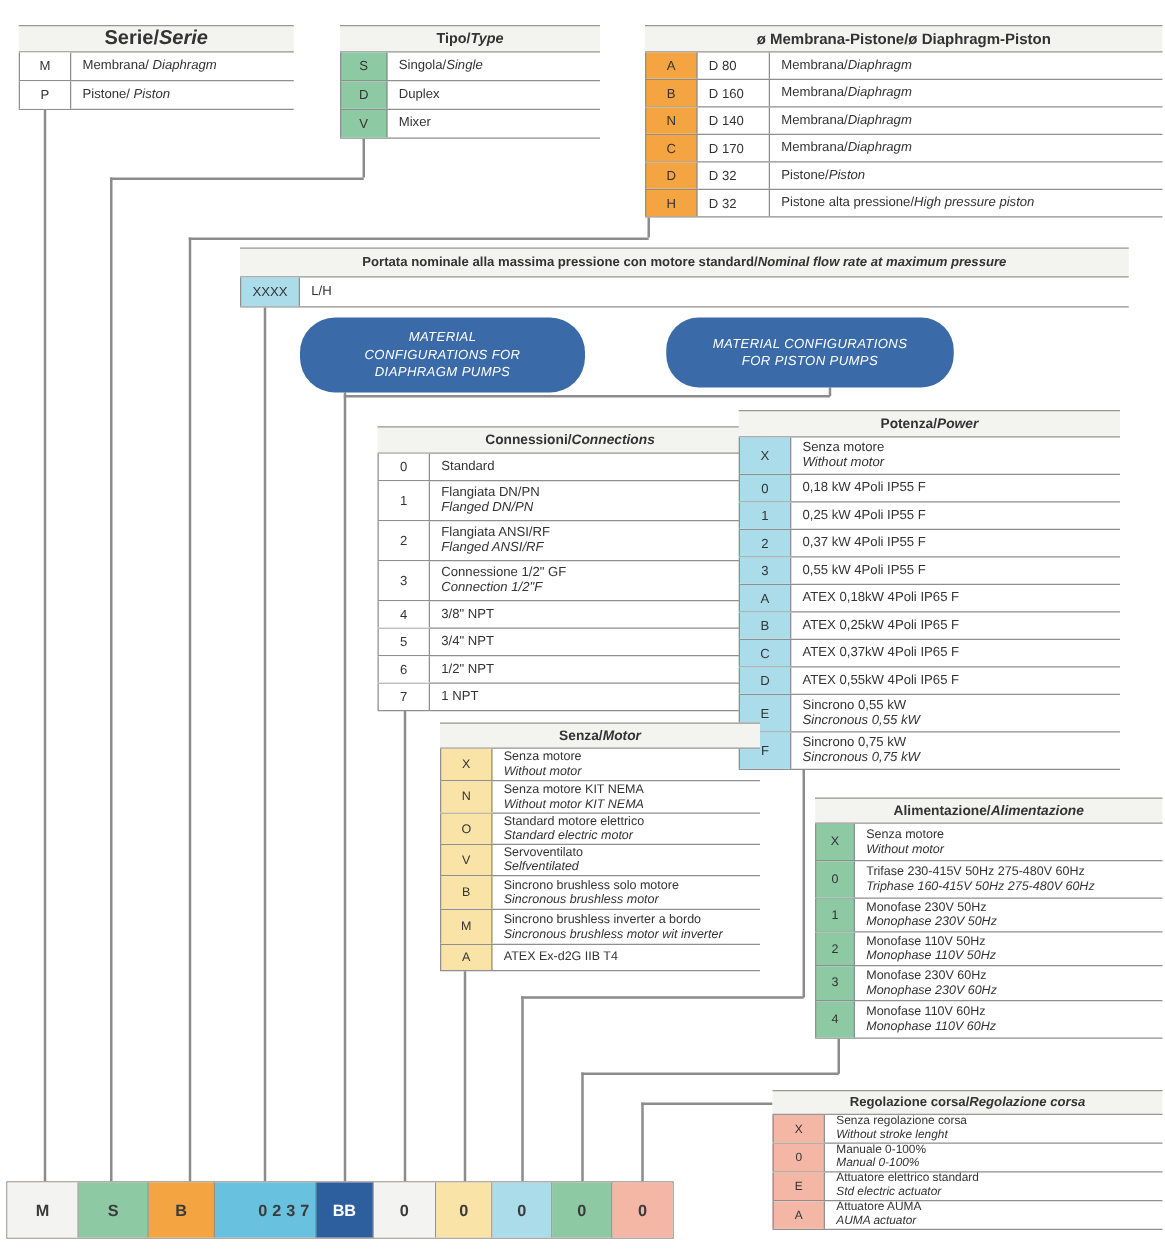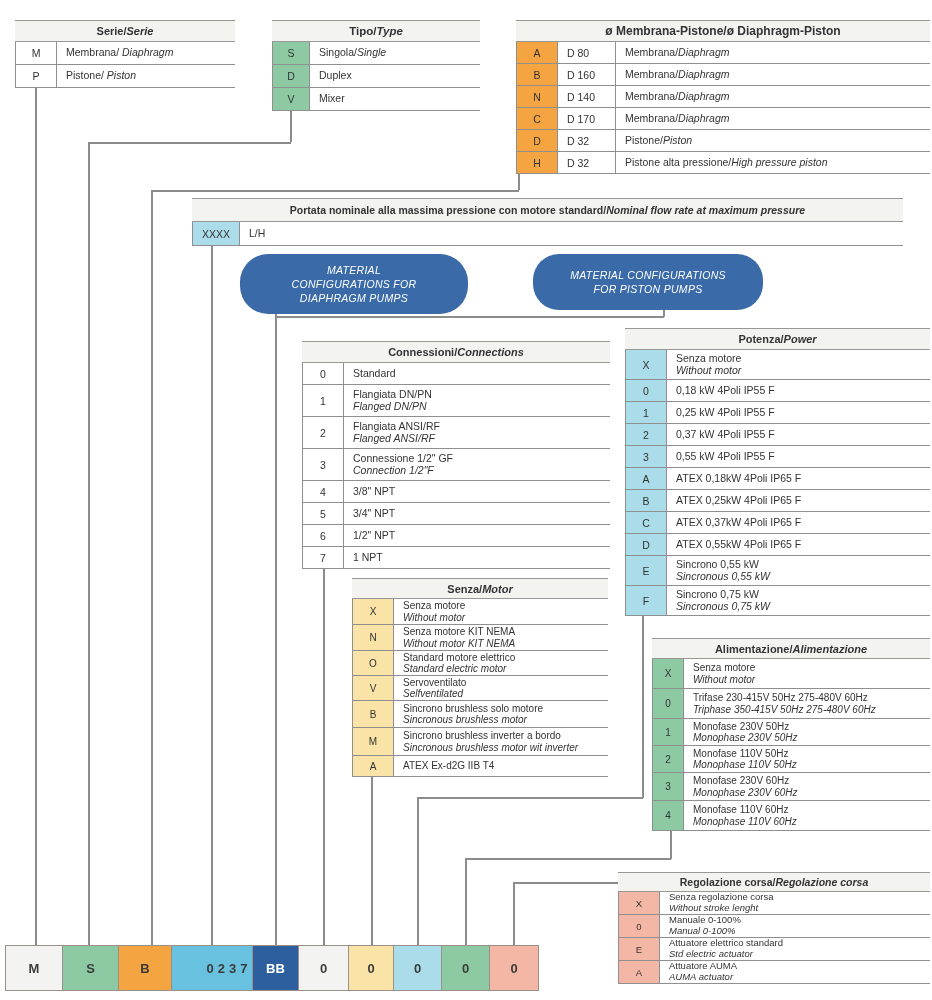--- a/index.html
+++ b/index.html
@@ -50,21 +50,21 @@
       <div class="cline" style="left: 417px; top: 797px; width: 226px; height: 1.5px;"></div>
       <div class="cline" style="left: 417px; top: 797px; width: 1.5px; height: 148px;"></div>
       <div class="cline" style="left: 670px; top: 831px; width: 1.5px; height: 28px;"></div>
       <div class="cline" style="left: 465px; top: 858px; width: 206px; height: 1.5px;"></div>
       <div class="cline" style="left: 465px; top: 858px; width: 1.5px; height: 87px;"></div>
       <div class="cline" style="left: 513px; top: 882px; width: 105px; height: 1.5px;"></div>
       <div class="cline" style="left: 513px; top: 882px; width: 1.5px; height: 63px;"></div>
     </div>
 
   <section class="ctable" id="t-serie" style="left: 15px; top: 20px; width: 220px; font-size: 10.5px;">
-      <div class="thead" style="height: 22px; font-size: 11px;">
+      <div class="thead" style="height: 22px; font-size: 16px;">
         <span class="t-it">Serie</span>
         <span class="t-sep">/</span>
         <span class="t-en em">Serie</span>
       </div>
       <div class="trow" style="height: 23px;">
         <div class="code" style="width: 42px; background: rgb(255, 255, 255);">
           <span>M</span>
         </div>
         <div class="desc">
           <div class="dl"><span>Membrana/ </span><span class="em">Diaphragm</span></div>
@@ -262,21 +262,21 @@
       </div>
       <div class="trow" style="height: 22px;">
         <div class="code" style="width: 42px; background: rgb(255, 255, 255);">
           <span>7</span>
         </div>
         <div class="desc">
           <div class="dl"><span>1 NPT</span></div>
         </div>
       </div>
     </section>
-  <section class="ctable" id="t-potenza" style="left: 625px; top: 328px; width: 305px; font-size: 10.5px;">
+  <section class="ctable" id="t-potenza" style="left: 591px; top: 328px; width: 305px; font-size: 10.5px;">
       <div class="thead" style="height: 22px; font-size: 11px;">
         <span class="t-it">Potenza/</span>
         <span class="t-en em">Power</span>
       </div>
       <div class="trow" style="height: 30px;">
         <div class="code" style="width: 42px; background: rgb(171, 220, 234);">
           <span>X</span>
         </div>
         <div class="desc">
           <div class="dl"><span>Senza motore</span></div>
@@ -447,21 +447,21 @@
           <div class="dl"><span>Senza motore</span></div>
           <div class="dl"><span class="em">Without motor</span></div>
         </div>
       </div>
       <div class="trow" style="height: 30px;">
         <div class="code" style="width: 32px; background: rgb(141, 201, 162);">
           <span>0</span>
         </div>
         <div class="desc">
           <div class="dl"><span>Trifase 230-415V 50Hz 275-480V 60Hz</span></div>
-          <div class="dl"><span class="em">Triphase 350-415V 50Hz 275-480V 60Hz</span></div>
+          <div class="dl"><span class="em">Triphase 160-415V 50Hz 275-480V 60Hz</span></div>
         </div>
       </div>
       <div class="trow" style="height: 27px;">
         <div class="code" style="width: 32px; background: rgb(141, 201, 162);">
           <span>1</span>
         </div>
         <div class="desc">
           <div class="dl"><span>Monofase 230V 50Hz</span></div>
           <div class="dl"><span class="em">Monophase 230V 50Hz</span></div>
         </div>

